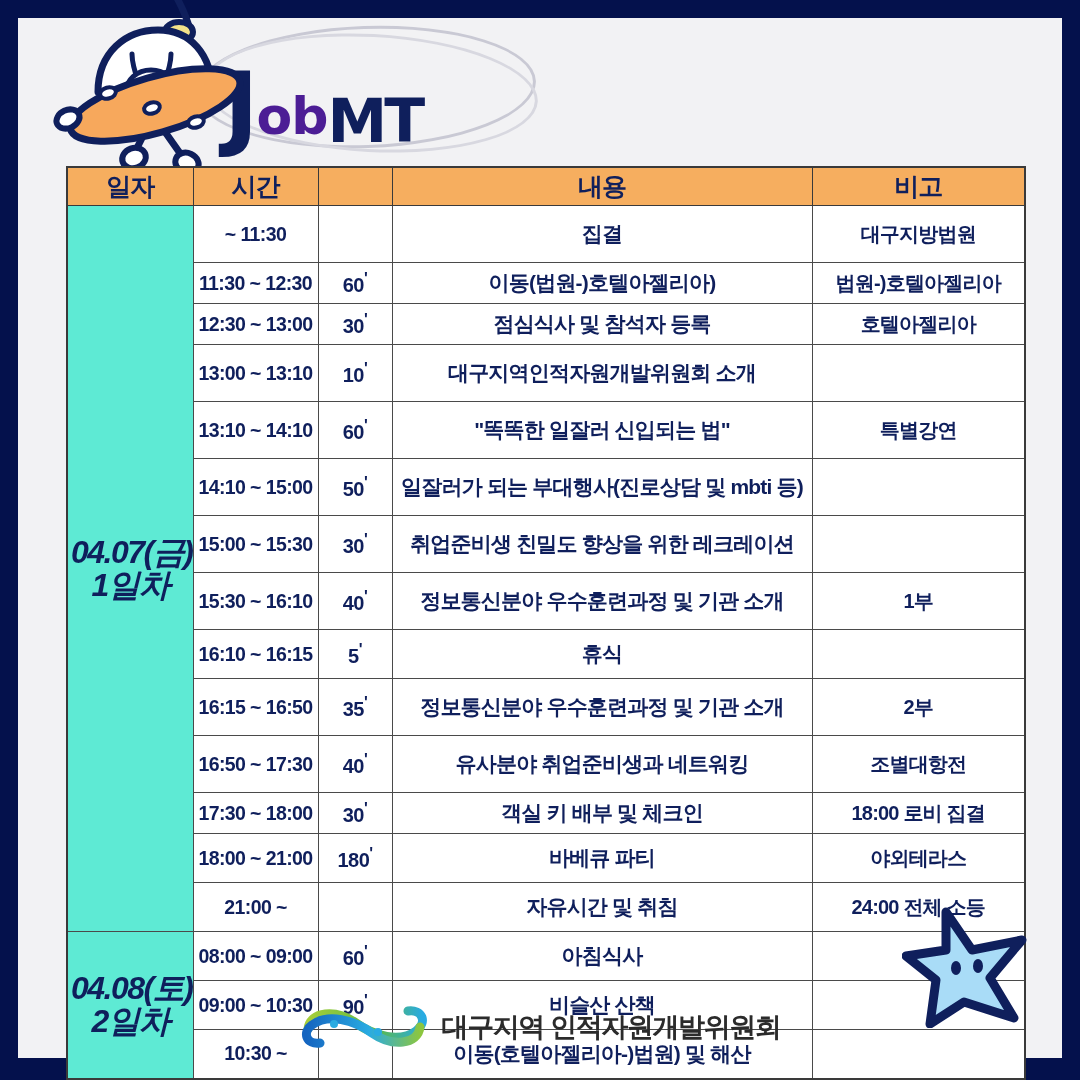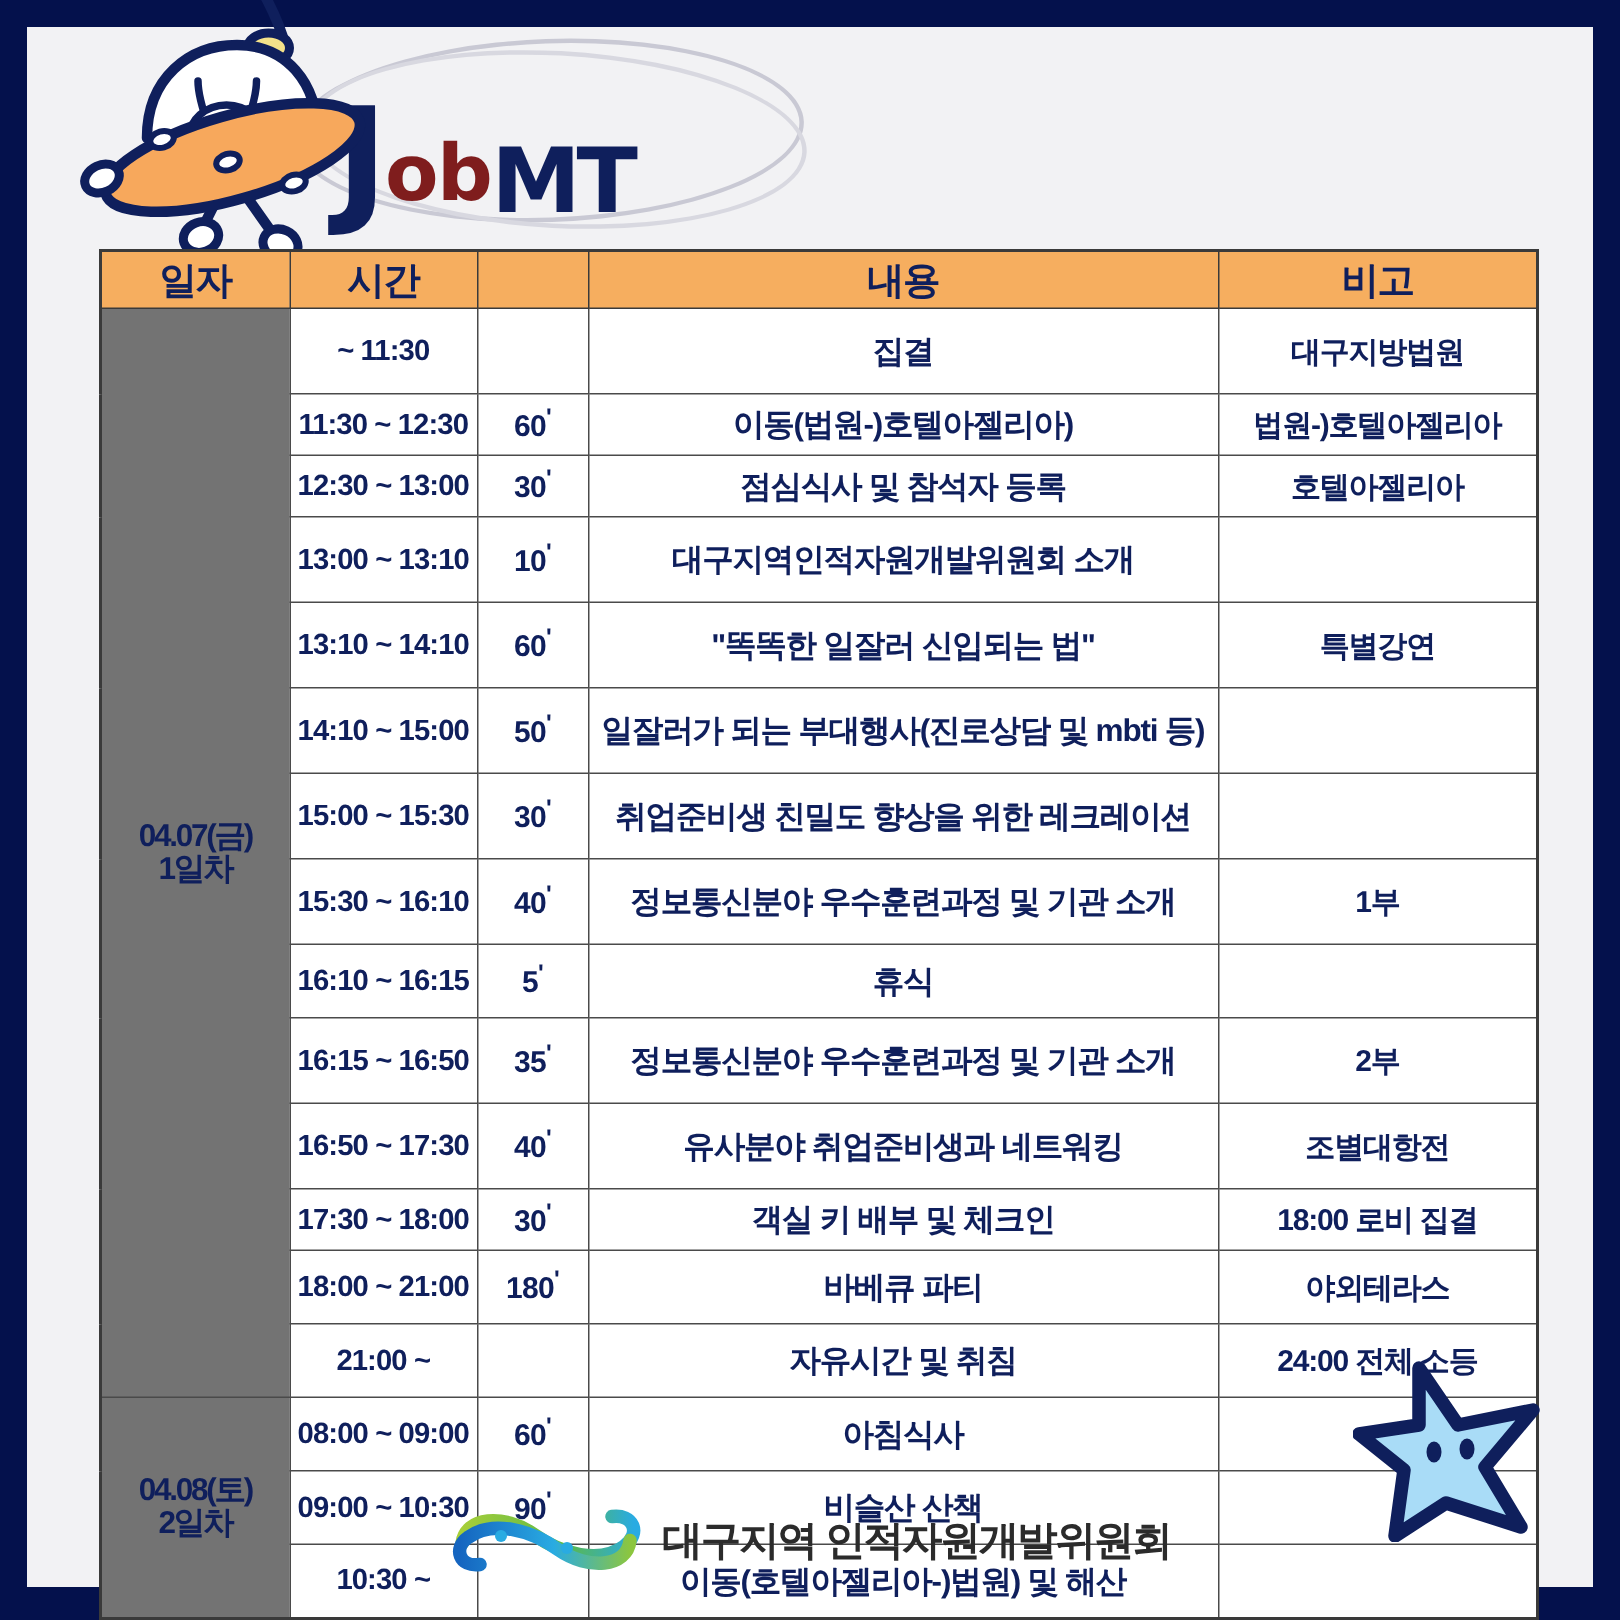--- a/index.html
+++ b/index.html
@@ -74,21 +74,21 @@
     font-weight: 700;
     font-size: 93px;
     line-height: 0.95;
     color: #0F1F5C;
     letter-spacing: -2px;
   }
   .title-ob {
     font-family: "DejaVu Sans", sans-serif;
     font-weight: 700;
     font-size: 52px;
-    color: #7f1d1d;
+    color: #4c1d95;
     letter-spacing: -1px;
     position: relative;
     top: -4px;
   }
   .title-mt {
     font-family: "DejaVu Sans", sans-serif;
     font-weight: 700;
     font-size: 60px;
     line-height: 0.95;
     color: #0F1F5C;
@@ -164,24 +164,25 @@
   }
 
   
   col.c-date { width: 126px; }
   col.c-time { width: 125px; }
   col.c-dur  { width:  74px; }
   col.c-body { width: 420px; }
   col.c-note { width: 213px; }
 
   td.date-cell {
-    background: #737373;
-    font-size: 21px;
+    background: #5eead4;
+    font-size: 32px;
     line-height: 1.02;
     letter-spacing: -1.5px;
+    font-style: italic;
   }
   td.date-cell .d2 { display: block; }
 
   td.time-cell {
     font-size: 19.5px;
     letter-spacing: -0.6px;
     white-space: nowrap;
   }
   td.dur-cell {
     font-size: 20px;

